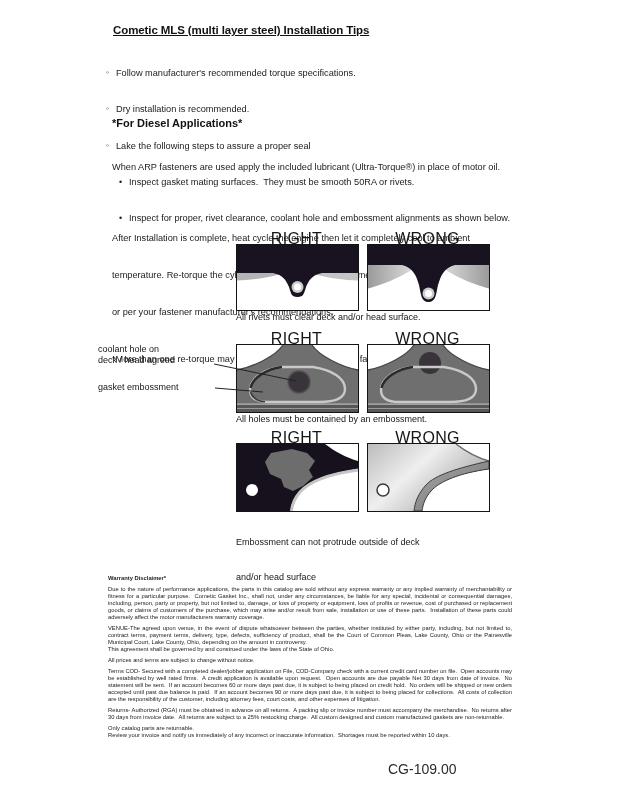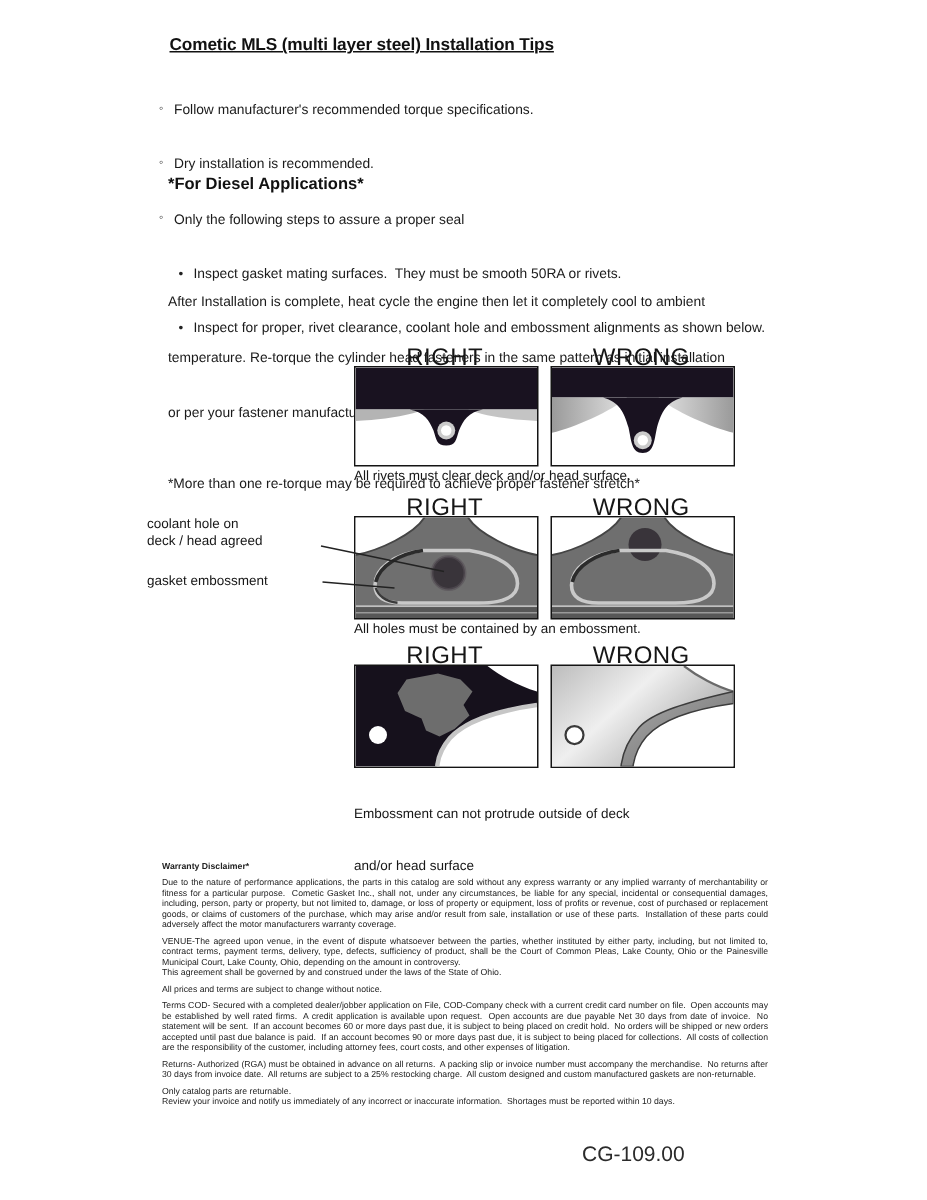--- a/index.html
+++ b/index.html
@@ -43,35 +43,36 @@
     <div class="b-row">
       <span class="marker hollow">◦</span>
       <span>Follow manufacturer's recommended torque specifications.</span>
     </div>
     <div class="b-row">
       <span class="marker hollow">◦</span>
       <span>Dry installation is recommended.</span>
     </div>
     <div class="b-row">
       <span class="marker hollow">◦</span>
-      <span>Only the following steps to assure a proper seal</span>
+      <span>Lake the following steps to assure a proper seal</span>
     </div>
     <div class="b-row sub">
       <span class="marker solid">•</span>
       <span>Inspect gasket mating surfaces.  They must be smooth 50RA or rivets.</span>
     </div>
     <div class="b-row sub">
       <span class="marker solid">•</span>
       <span>Inspect for proper, rivet clearance, coolant hole and embossment alignments as shown below.</span>
     </div>
   </div>
 
   <div class="diesel">
     <h2>*For Diesel Applications*</h2>
     <div class="para">
+      <div>When ARP fasteners are used apply the included lubricant (Ultra-Torque®) in place of motor oil.</div>
     </div>
     <div class="para">
       <div>After Installation is complete, heat cycle the engine then let it completely cool to ambient</div>
       <div>temperature. Re-torque the cylinder head fasteners in the same pattern as initial installation</div>
       <div>or per your fastener manufacturer's recommendations.</div>
     </div>
     <div class="para note">*More than one re-torque may be required to achieve proper fastener stretch*</div>
   </div>
 
   <div class="dlabel" style="left:236px;top:230px;">RIGHT</div>

